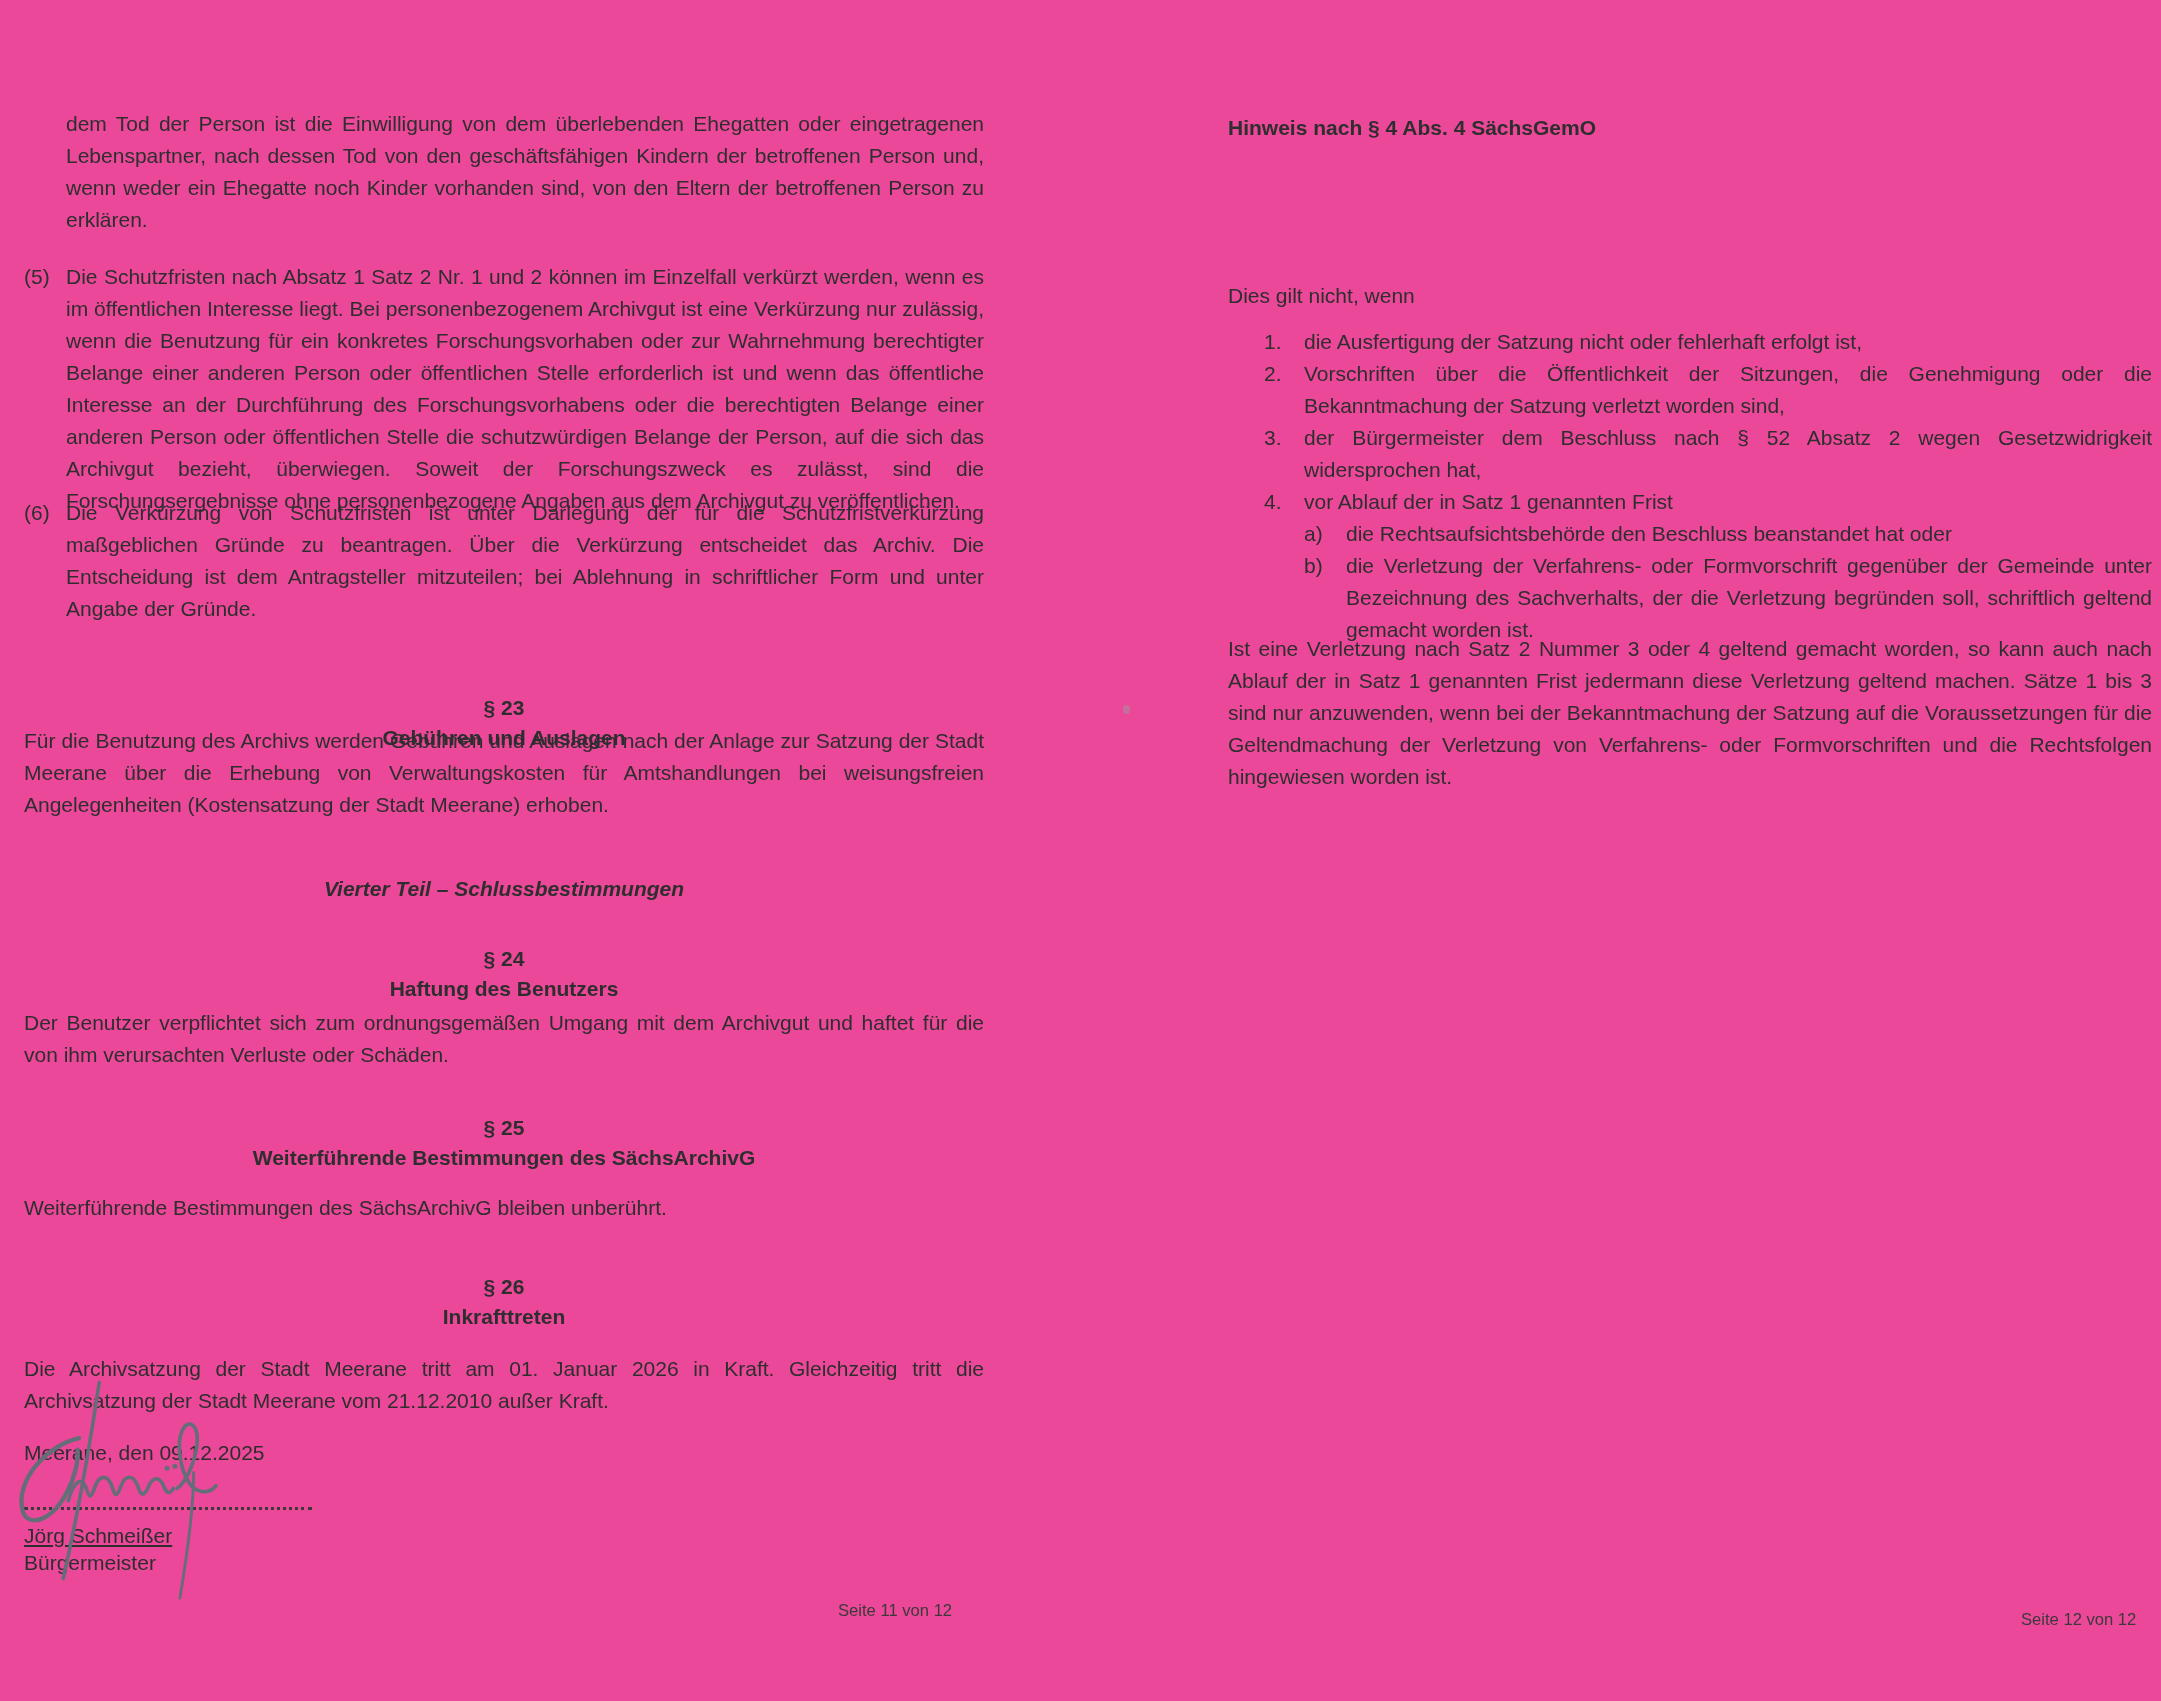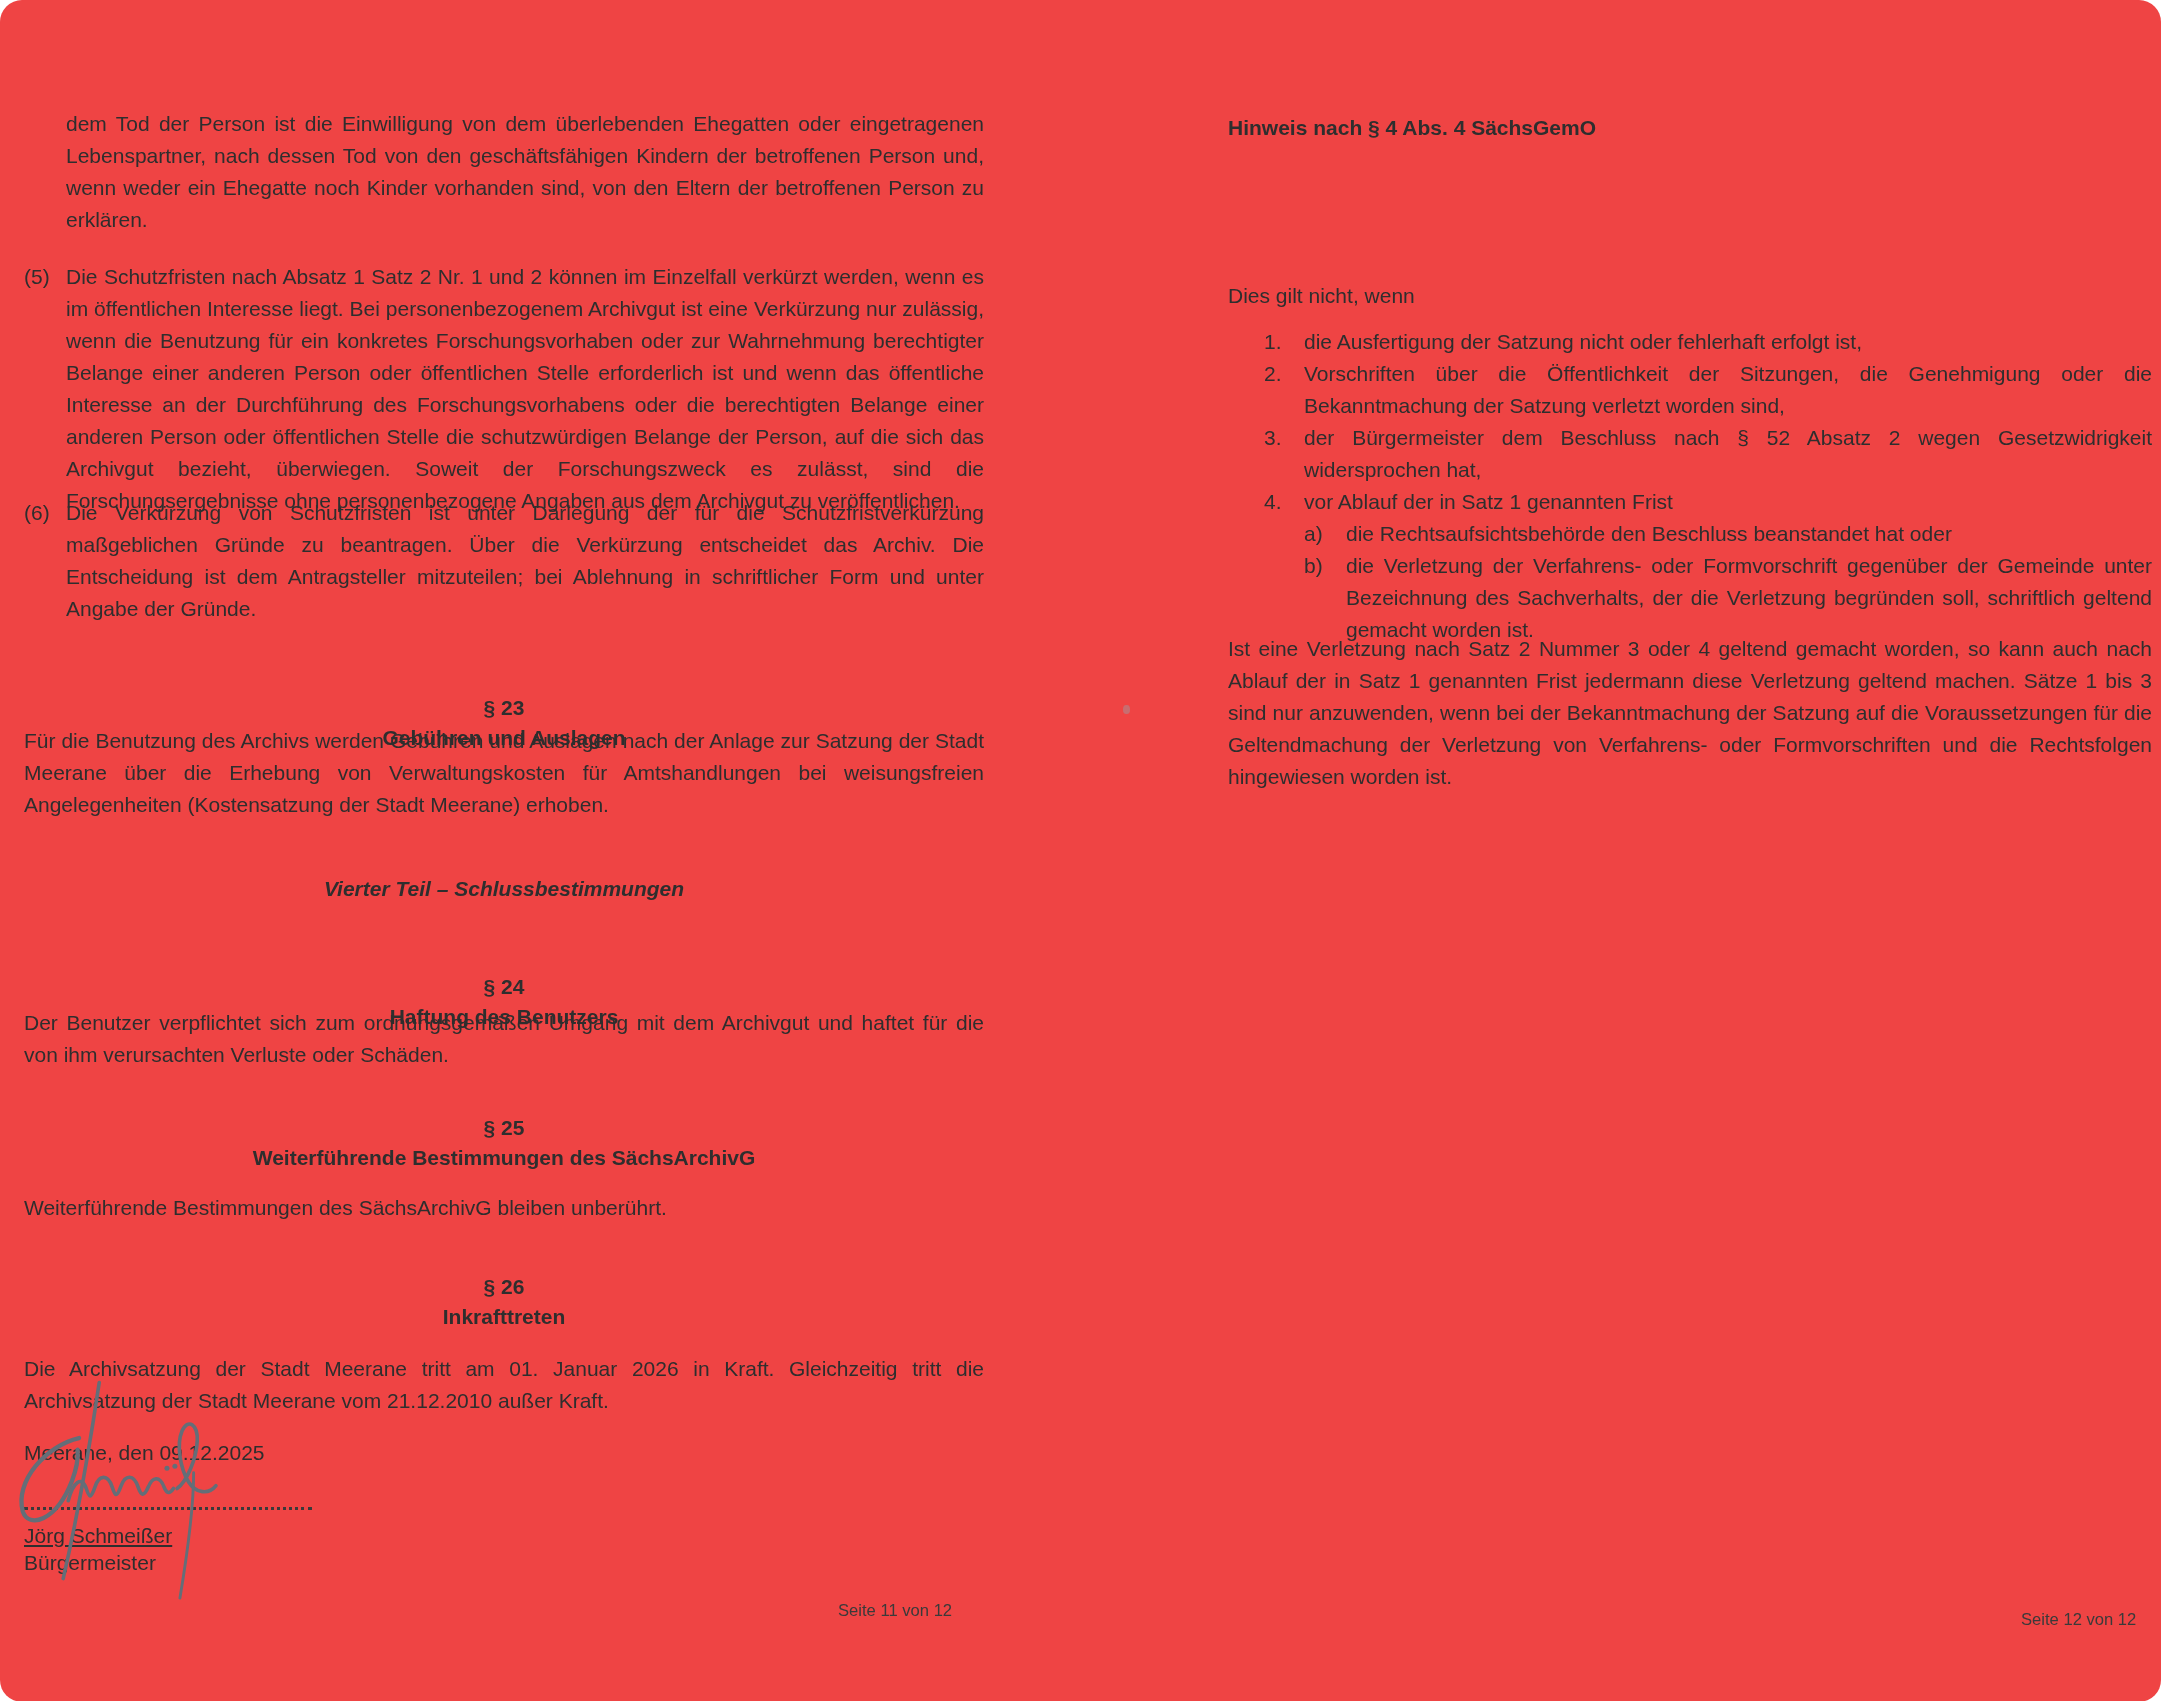--- a/index.html
+++ b/index.html
@@ -3,21 +3,21 @@
 <meta charset="utf-8">
 <style>
   html, body {
     margin: 0; padding: 0;
     width: 2161px; height: 1702px;
     background: #ffffff;
     font-family: "Liberation Sans", sans-serif;
     color: #2e2e2e;
     overflow: hidden;
   }
-  .canvas { position: relative; width: 2161px; height: 1702px; background: #ef4444; border-radius: 22px; }
+  .canvas { position: relative; width: 2161px; height: 1702px; background: #ec4899; }
 
   
   .blk  { position: absolute; left: 24px;   width: 960px; font-size: 21px; line-height: 32px; }
   
   .blk-r{ position: absolute; left: 1228px; width: 924px; font-size: 21px; line-height: 32px; }
 
   .just   { text-align: justify; }
   .center { text-align: center; }
   .b      { font-weight: bold; }
   .bi     { font-weight: bold; font-style: italic; }
@@ -74,21 +74,21 @@
   </div>
 
   <div class="blk center" style="top:679px;margin-top:14px;">
     <div class="b headnum">§ 23</div>
     <div class="b headtitle">Gebühren und Auslagen</div>
   </div>
   <div class="blk just" style="top:725px;">Für die Benutzung des Archivs werden Gebühren und Auslagen nach der Anlage zur Satzung der Stadt Meerane über die Erhebung von Verwaltungskosten für Amtshandlungen bei weisungsfreien Angelegenheiten (Kostensatzung der Stadt Meerane) erhoben.</div>
 
   <div class="blk center bi" style="top:873px;">Vierter Teil – Schlussbestimmungen</div>
 
-  <div class="blk center" style="top:972px;">
+  <div class="blk center" style="top:944px;">
     <div class="b headnum">§ 24</div>
     <div class="b headtitle">Haftung des Benutzers</div>
   </div>
   <div class="blk just" style="top:1007px;">Der Benutzer verpflichtet sich zum ordnungsgemäßen Umgang mit dem Archivgut und haftet für die von ihm verursachten Verluste oder Schäden.</div>
 
   <div class="blk center" style="top:1113px;">
     <div class="b headnum">§ 25</div>
     <div class="b headtitle">Weiterführende Bestimmungen des SächsArchivG</div>
   </div>
   <div class="blk" style="top:1192px;">Weiterführende Bestimmungen des SächsArchivG bleiben unberührt.</div>

